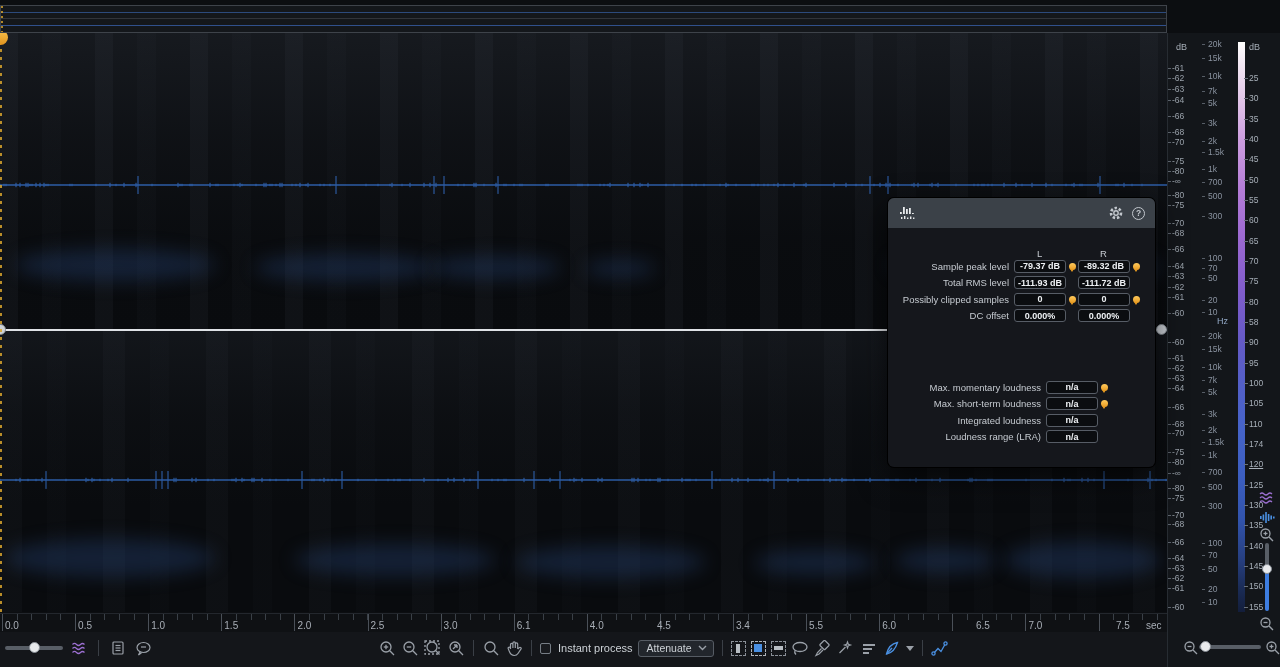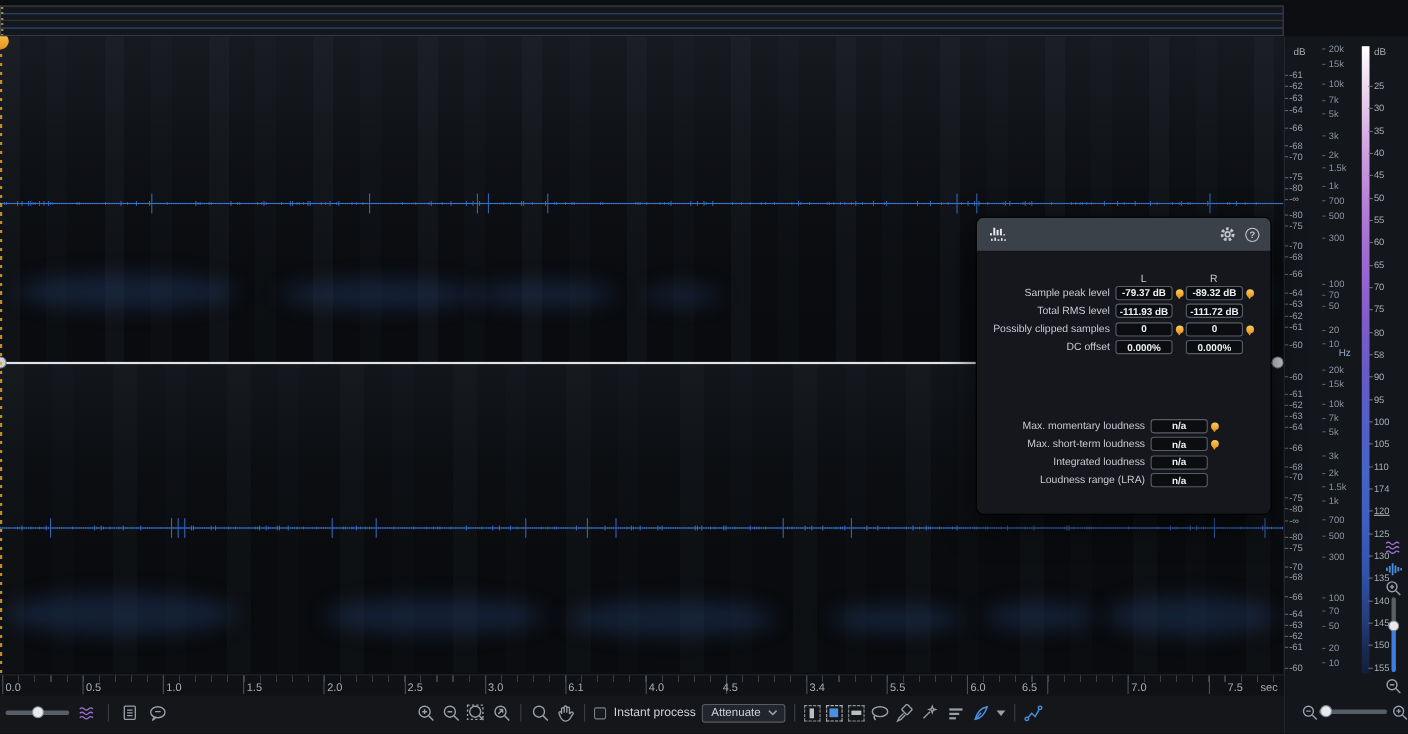--- a/index.html
+++ b/index.html
@@ -361,21 +361,21 @@
       <span class="tlabel" style="left: 589.8px;">4.0</span>
       <div class="major-tick" style="left: 659.9px;"></div>
       <span class="tlabel" style="left: 657px;">4.5</span>
       <div class="major-tick" style="left: 733px;"></div>
       <span class="tlabel" style="left: 736px;">3.4</span>
       <div class="major-tick" style="left: 806.1px;"></div>
       <span class="tlabel" style="left: 809.1px;">5.5</span>
       <div class="major-tick" style="left: 879.2px;"></div>
       <span class="tlabel" style="left: 882.2px;">6.0</span>
       <div class="major-tick" style="left: 952.3px;"></div>
-      <span class="tlabel" style="left: 929px;">6.5</span>
+      <span class="tlabel" style="left: 976px;">6.5</span>
       <div class="major-tick" style="left: 1025.4px;"></div>
       <span class="tlabel" style="left: 1028.4px;">7.0</span>
       <div class="major-tick" style="left: 1098.5px;"></div>
       <span class="tlabel" style="left: 1116px;">7.5</span>
     </div>
 
   <div class="toolbar">
     <div class="tb-left">
       <div class="blend-track">
         <div class="blend-thumb"></div>

